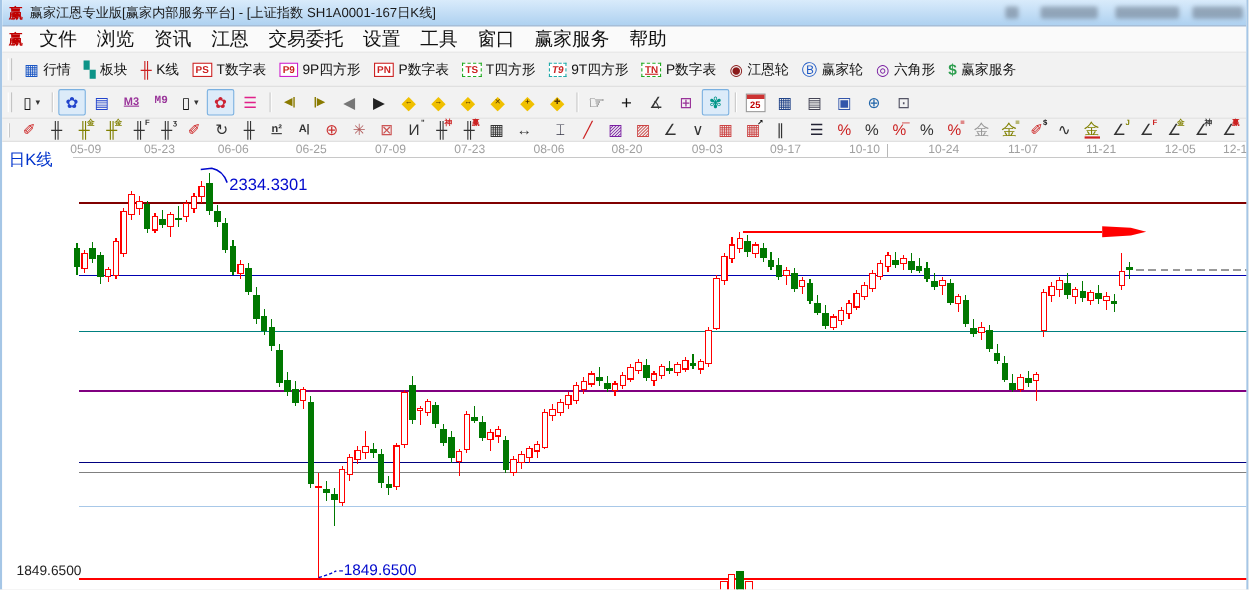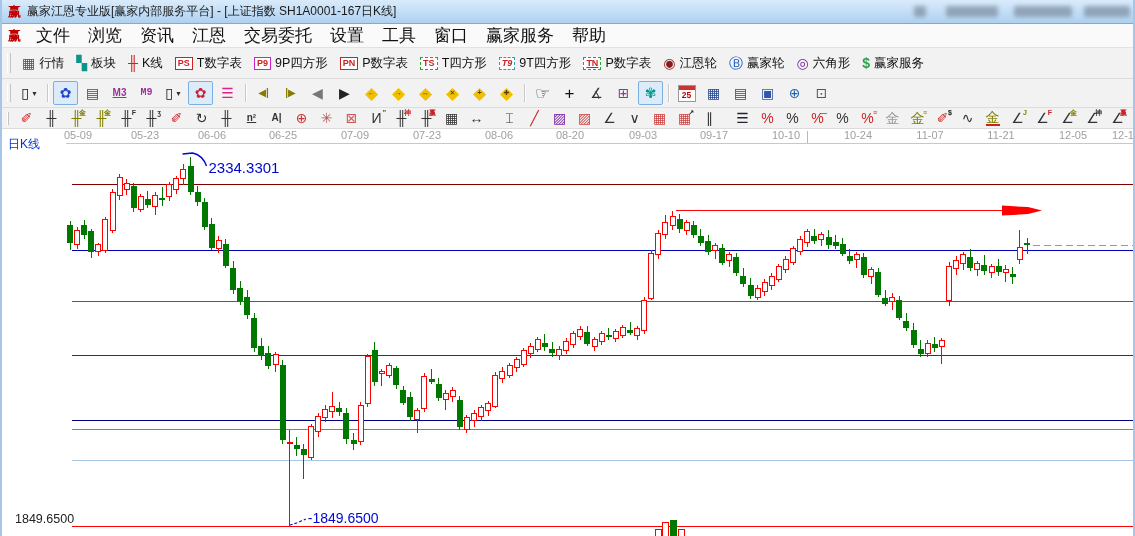--- a/index.html
+++ b/index.html
@@ -33,21 +33,21 @@
   .glyph.big{font-size:17px;}
   .ovl{position:absolute;font-size:7px;font-weight:bold;line-height:1;pointer-events:none;}
   .ovl.center{left:50%;top:50%;transform:translate(-50%,-55%);}
   .ovl.tr{right:1px;top:0;}
   .dd{font-size:7px;color:#333;margin-left:2px;}
   .cal{width:16px;height:15px;border:1px solid #999;background:#fff;position:relative;font-size:8.5px;font-weight:bold;
        color:#c00000;display:flex;align-items:flex-end;justify-content:center;line-height:1.1;}
   .cal::before{content:"";position:absolute;top:0;left:0;right:0;height:4px;background:#cc3333;}
   
   .chart{position:relative;background:#fff;height:409px;}
-  .pane-label{position:absolute;left:6px;top:7px;color:#0033cc;font-size:12px;}
+  .pane-label{position:absolute;left:6px;top:7px;color:#0033cc;font-size:15px;}
   svg text{font-family:"Liberation Sans","DejaVu Sans",sans-serif;}
 </style>
 </head>
 <body>
 
 <div class="window">
 
   <div class="titlebar">
     <span class="logo">赢</span>
     <span class="title">赢家江恩专业版[赢家内部服务平台] - [上证指数  SH1A0001-167日K线]</span>

